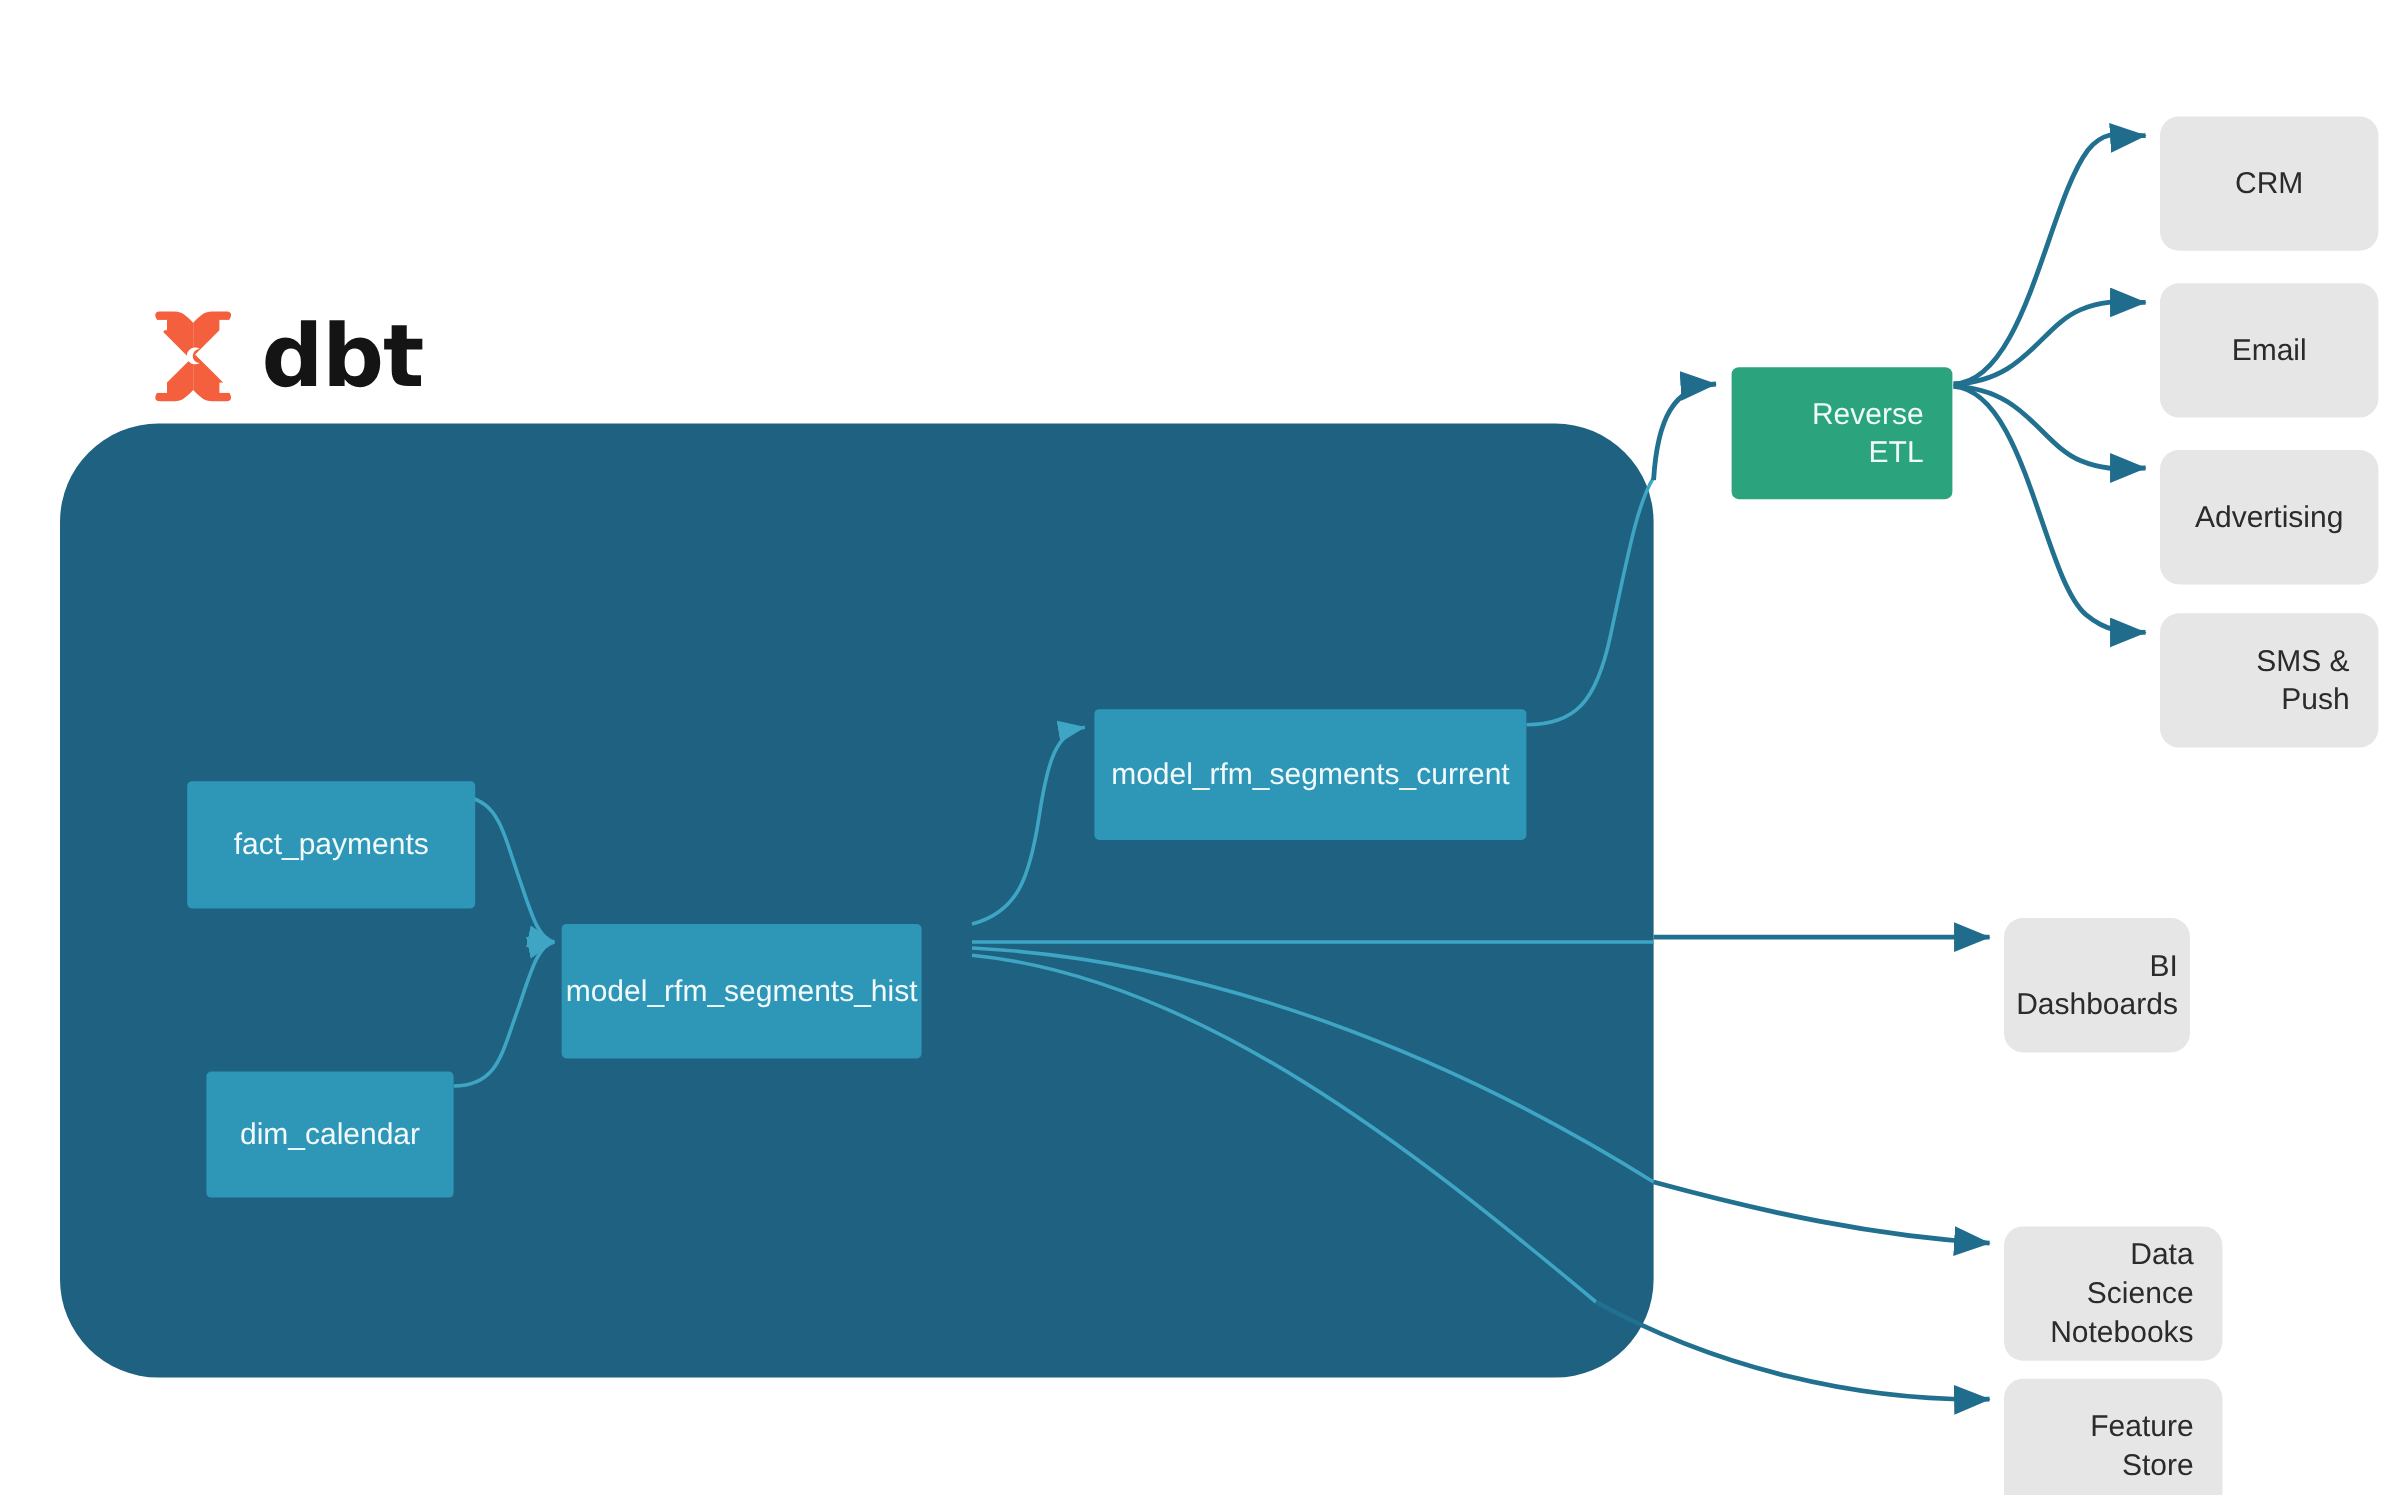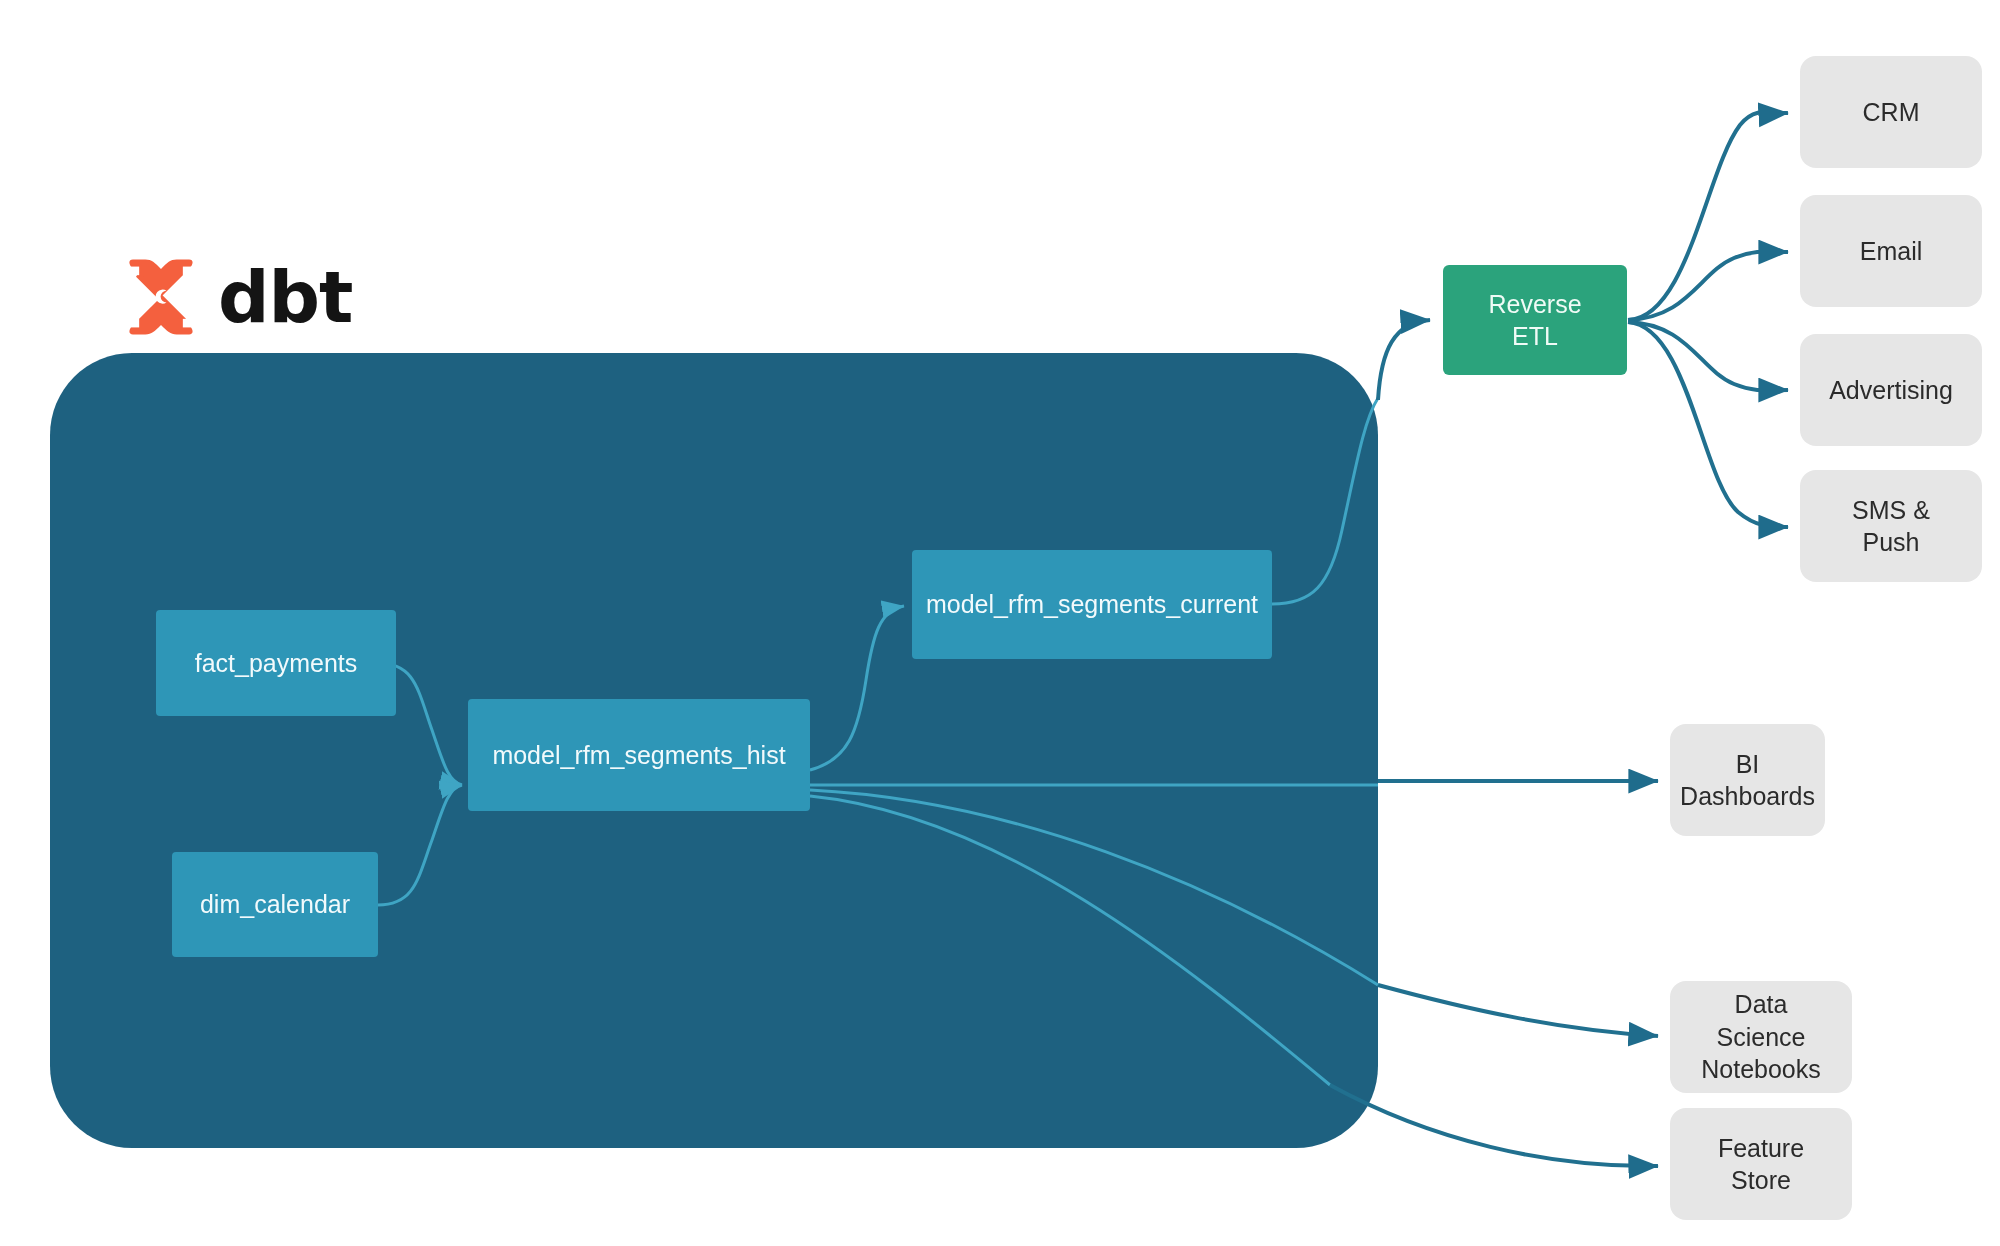--- a/index.html
+++ b/index.html
@@ -59,24 +59,25 @@
     background: #1E6180;
     border-radius: 82px;
   }
   
   .node {
     position: absolute;
     border-radius: 16px;
     display: flex;
     align-items: center;
     justify-content: center;
-    text-align: center;
+    text-align: right;
     box-sizing: border-box;
     padding: 6px 24px;
     line-height: 1.3;
+    margin-top: 41px;
   }
   .node.model {
     background: #2E96B7;
     color: #F2FAFC;
     font-size: 25px;
     border-radius: 4px;
   }
   .node.etl {
     background: #2BA37C;
     color: #EFFBF6;
@@ -85,21 +86,21 @@
   }
   .node.consumer {
     background: #E6E6E6;
     color: #2B2B2B;
     font-size: 25px;
     border-radius: 16px;
   }
   
   #node-fact-payments         { left: 156px;  top: 610px; width: 240px; height: 106px; }
   #node-dim-calendar          { left: 172px;  top: 852px; width: 206px; height: 105px; }
-  #node-rfm-hist              { left: 468px;  top: 699px; width: 342px; height: 112px; }
+  #node-rfm-hist              { left: 468px;  top: 729px; width: 300px; height: 112px; }
   #node-rfm-current           { left: 912px;  top: 550px; width: 360px; height: 109px; }
   #node-reverse-etl           { left: 1443px; top: 265px; width: 184px; height: 110px; }
   #node-crm                   { left: 1800px; top: 56px;  width: 182px; height: 112px; }
   #node-email                 { left: 1800px; top: 195px; width: 182px; height: 112px; }
   #node-advertising           { left: 1800px; top: 334px; width: 182px; height: 112px; }
   #node-sms-push              { left: 1800px; top: 470px; width: 182px; height: 112px; }
   #node-bi-dashboards         { left: 1670px; top: 724px; width: 155px; height: 112px; }
   #node-ds-notebooks          { left: 1670px; top: 981px; width: 182px; height: 112px; }
   #node-feature-store         { left: 1670px; top: 1108px;width: 182px; height: 112px; }
 </style>

